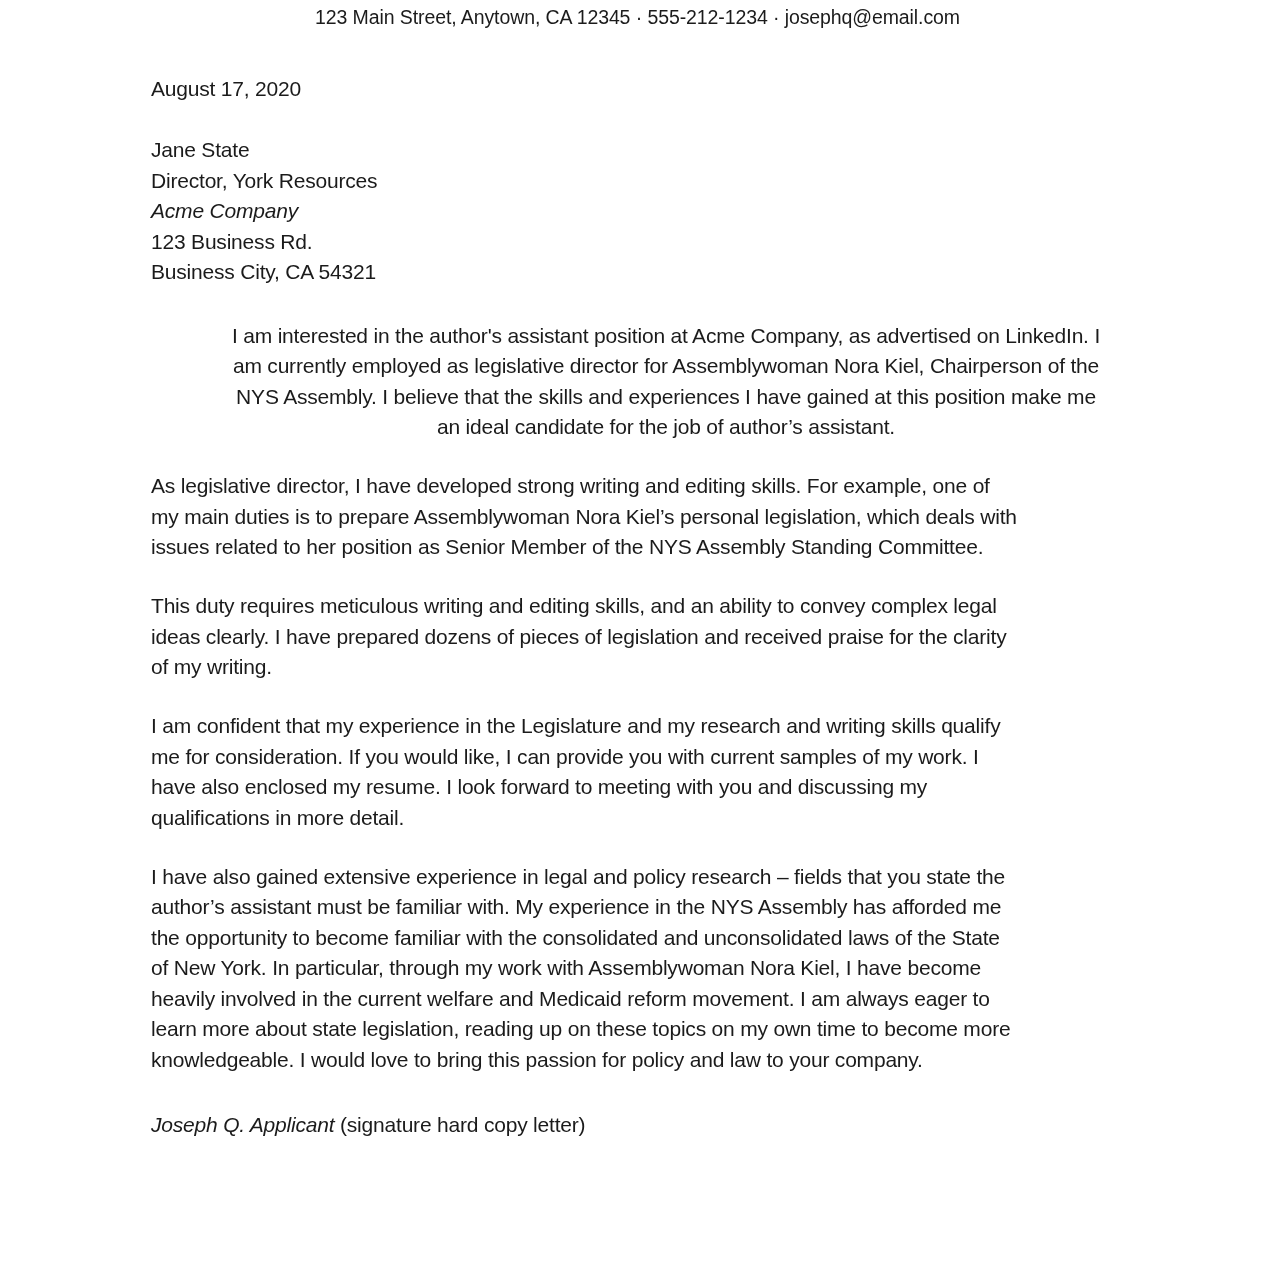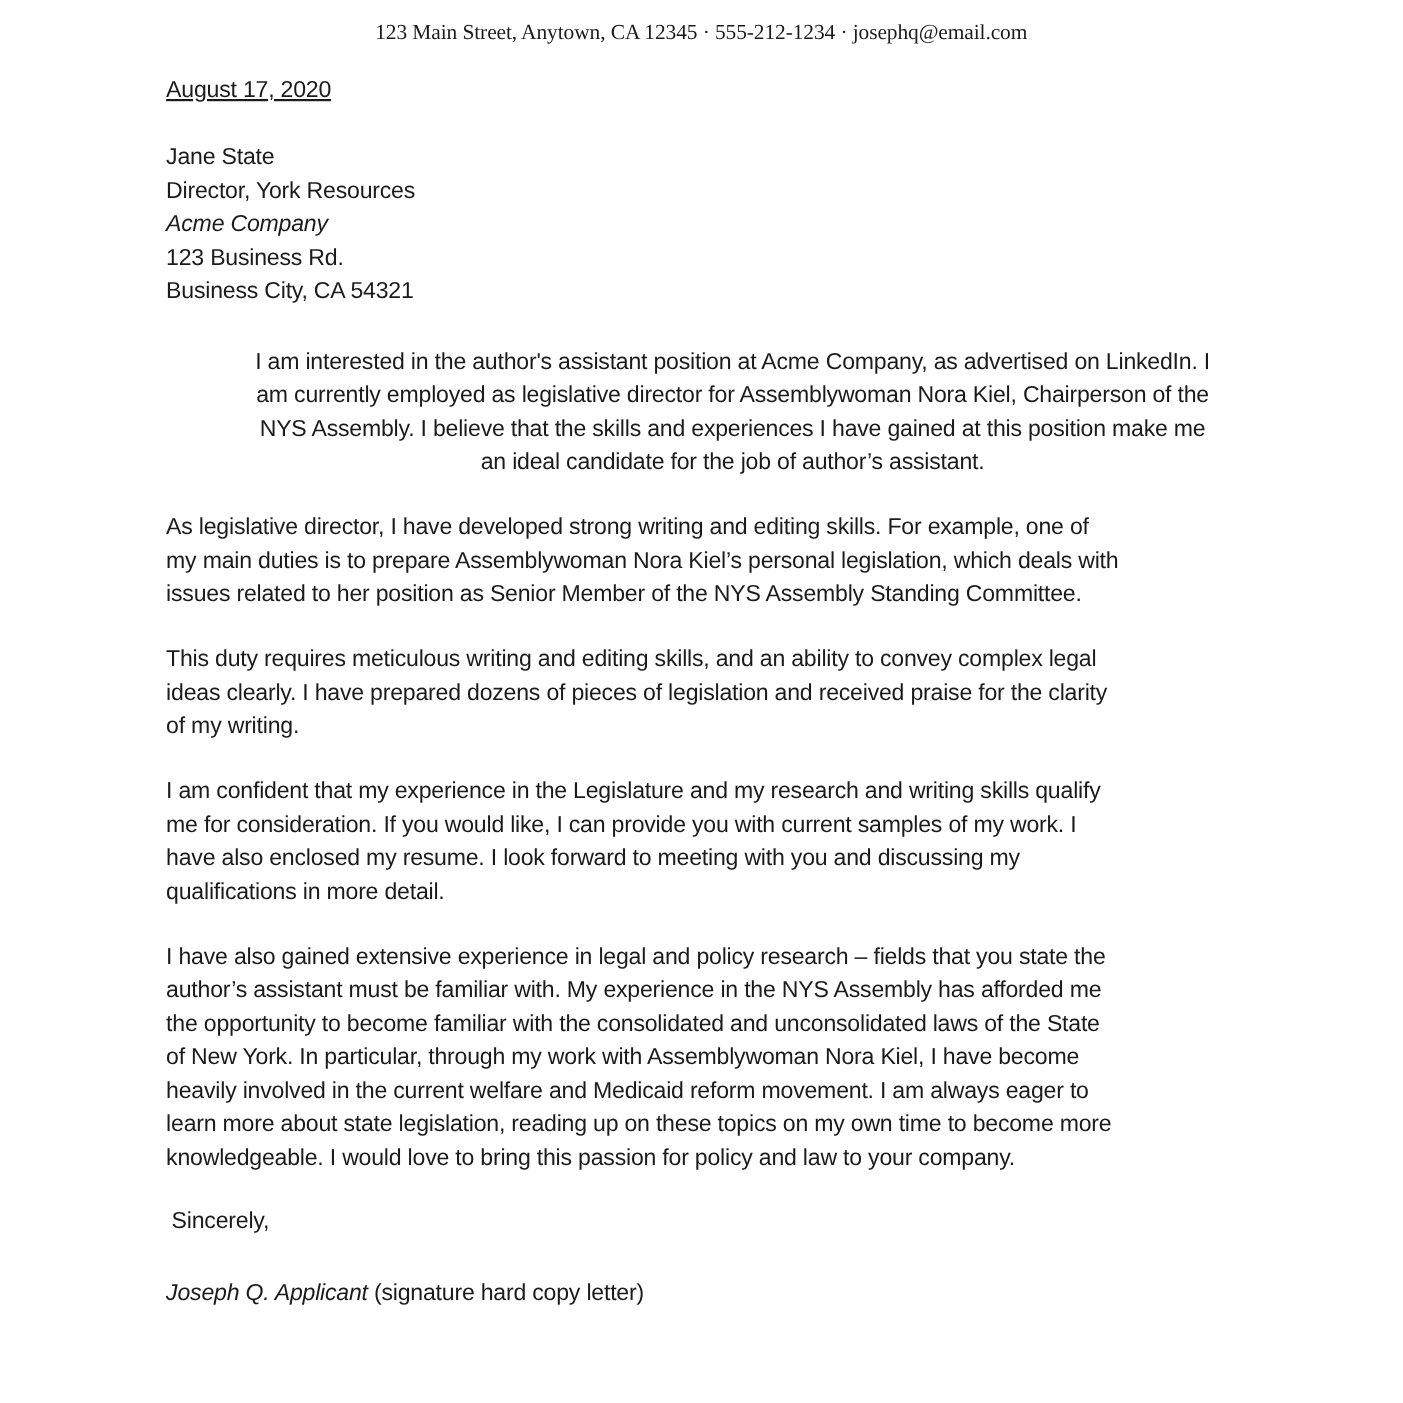--- a/index.html
+++ b/index.html
@@ -23,36 +23,35 @@
     left: 0;
     width: 100%;
     text-align: center;
     font-size: 30px;
     line-height: 36px;
     font-weight: 600;
     letter-spacing: 0.2px;
     white-space: nowrap;
   }
   .contact-line {
-    padding-top: 17px;
+    padding-top: 4px;
     text-align: center;
     font-size: 19.5px;
     line-height: 26px;
     letter-spacing: -0.1px;
     white-space: nowrap;
-    font-family: Liberation Serif, serif;
   }
   .letter-body {
     margin-left: 151px;
     width: 1030px;
     font-size: 21px;
     line-height: 30.5px;
     letter-spacing: -0.2px;
   }
-  .date-line       { margin-top: 24px; text-decoration: underline; }
+  .date-line       { margin-top: 44px; }
   .recipient-block { margin-top: 30.5px; }
   .recipient-block div { height: 30.5px; }
   .company-name    { font-style: italic; }
   .salutation      { margin-top: 31px; }
   p.para {
     margin: 28.5px 0 0 0;
     white-space: pre-line;
   }
   p.para-first { margin-top: 33px; text-align: center; }
   .closing   { margin-top: 27px; padding-left: 5px; }
@@ -100,20 +99,19 @@
 qualifications in more detail.</p>
 
     <p class="para">I have also gained extensive experience in legal and policy research – fields that you state the
 author’s assistant must be familiar with. My experience in the NYS Assembly has afforded me
 the opportunity to become familiar with the consolidated and unconsolidated laws of the State
 of New York. In particular, through my work with Assemblywoman Nora Kiel, I have become
 heavily involved in the current welfare and Medicaid reform movement. I am always eager to
 learn more about state legislation, reading up on these topics on my own time to become more
 knowledgeable. I would love to bring this passion for policy and law to your company.</p>
 
-    <div class="closing">Sincerely,</div>
 
     <div class="signature">
       <span class="sig-name">Joseph Q. Applicant</span><span> (signature hard copy letter)</span>
     </div>
 
   </div>
 </div>
 
 </body></html>

